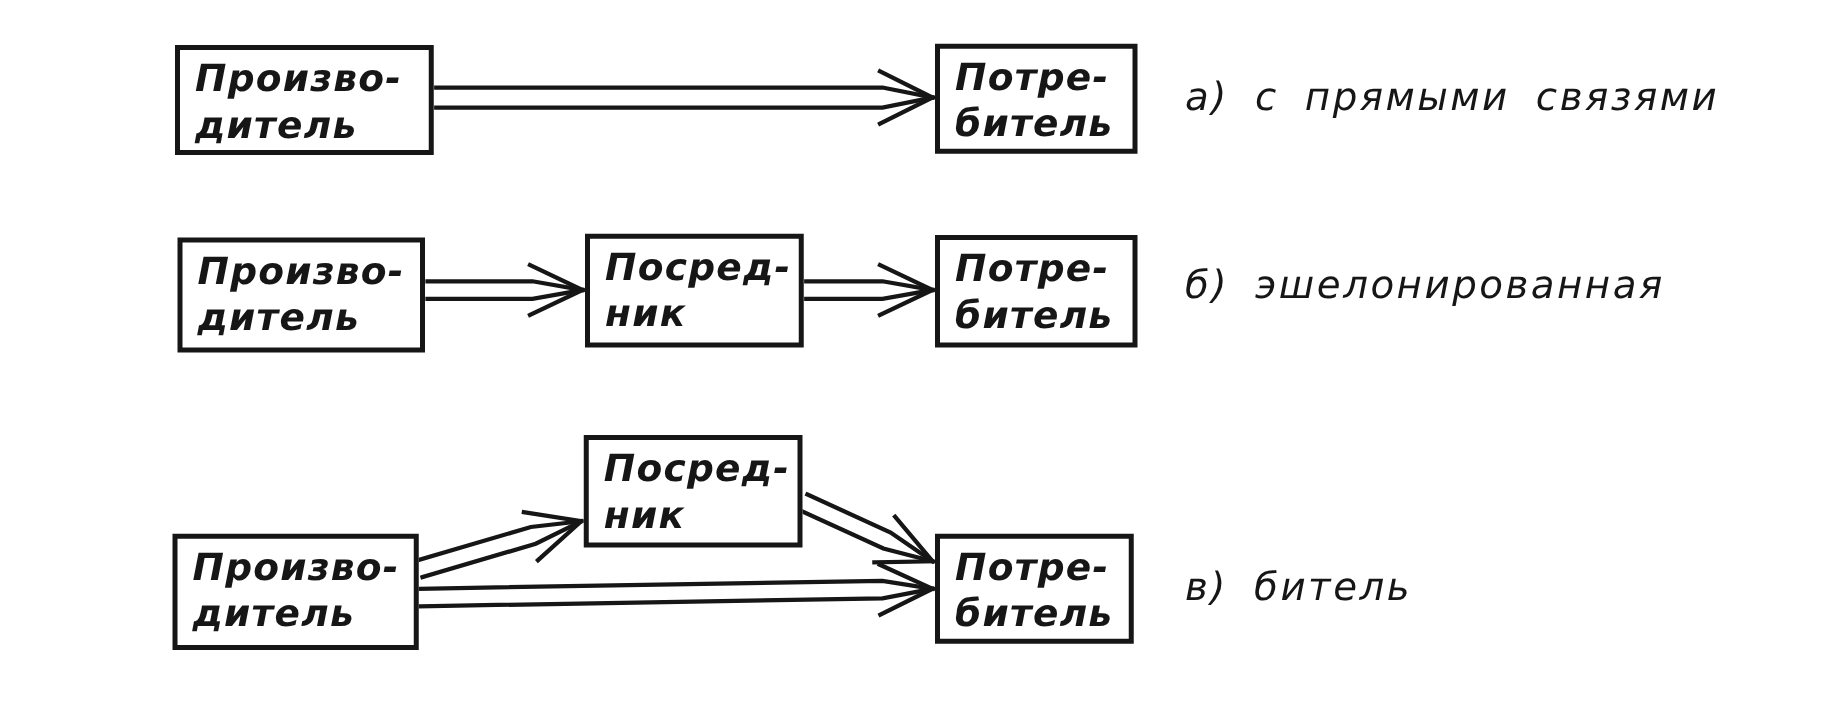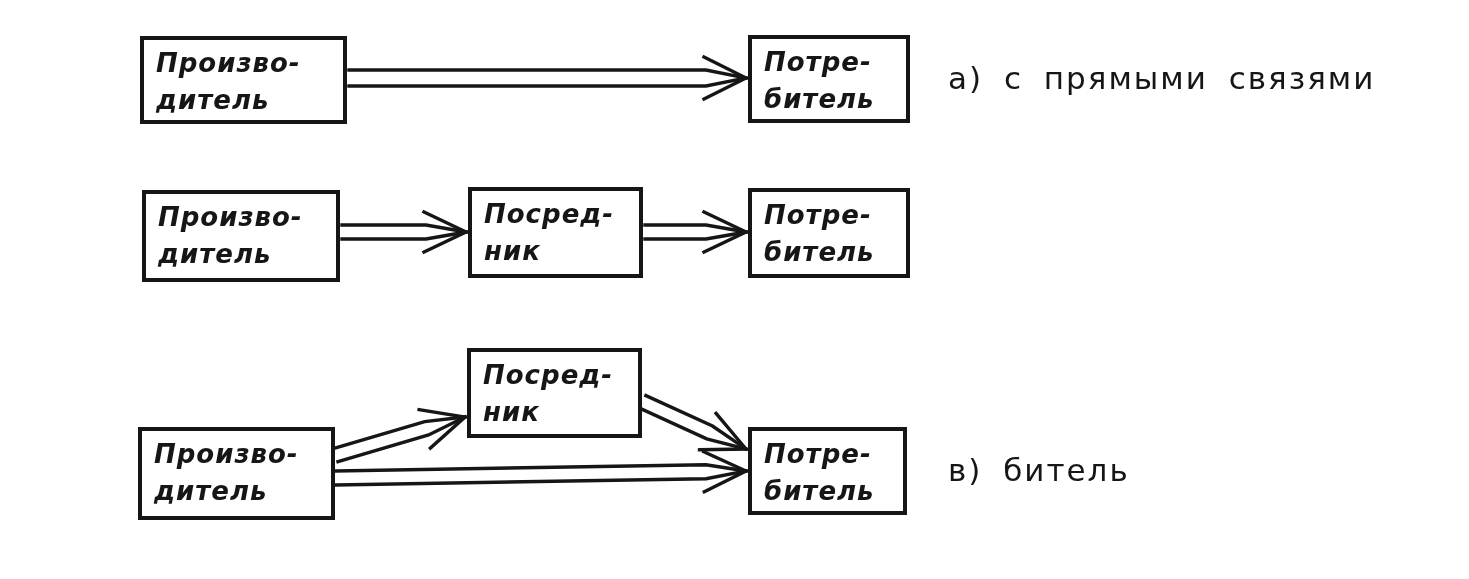--- a/index.html
+++ b/index.html
@@ -21,30 +21,31 @@
     stroke-linejoin:miter;
   }
   .node{
     position:absolute;
     box-sizing:border-box;
     border:4px solid #161616;
     background:#ffffff;
     color:#161616;
     font-style:italic;
     font-weight:bold;
-    font-size:26px;
+    font-size:30px;
     line-height:37px;
     letter-spacing:1px;
     padding:5px 4px 0 12px;
     white-space:nowrap;
   }
   .node span{display:block;}
   .caption{
     position:absolute;
     color:#161616;
+    font-style:italic;
     font-size:31px;
     letter-spacing:2px;
     word-spacing:9px;
     white-space:nowrap;
   }
 </style>
 </head>
 <body>
 
 <div class="stage">
@@ -97,20 +98,21 @@
     <span>дитель</span>
   </div>
   <div class="node" style="left:468px;top:187px;width:175px;height:91px">
     <span>Посред-</span>
     <span>ник</span>
   </div>
   <div class="node" style="left:748px;top:188px;width:162px;height:90px">
     <span>Потре-</span>
     <span>битель</span>
   </div>
+  <div class="caption" style="left:948px;top:210px">б) эшелонированная</div>
 
   <div class="node" style="left:467px;top:348px;width:175px;height:90px">
     <span>Посред-</span>
     <span>ник</span>
   </div>
   <div class="node" style="left:138px;top:427px;width:197px;height:93px">
     <span>Произво-</span>
     <span>дитель</span>
   </div>
   <div class="node" style="left:748px;top:427px;width:159px;height:88px">

